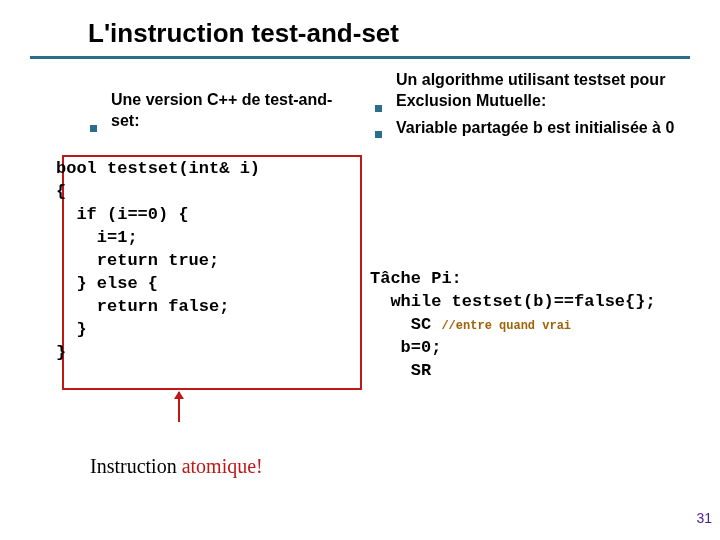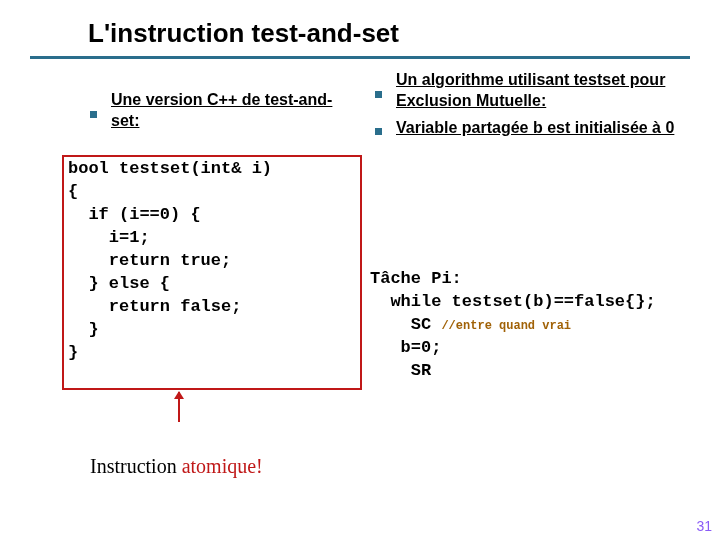--- a/index.html
+++ b/index.html
@@ -35,23 +35,22 @@
     width: 270px;
   }
   .col-right {
     position: absolute;
     left: 375px;
     top: 70px;
     width: 330px;
   }
   .bullet-row {
     display: flex;
-    align-items: center;
+    align-items: flex-end;
     margin-bottom: 6px;
-    text-decoration: underline;
   }
   .bullet-sq {
     width: 7px;
     height: 7px;
     background: #2a6e8c;
     margin-top: 7px;
     margin-right: 14px;
     flex: 0 0 auto;
   }
   .bullet-text {
@@ -64,21 +63,21 @@
     position: absolute;
     left: 62px;
     top: 155px;
     width: 300px;
     height: 235px;
     border: 2px solid #c01818;
     box-sizing: border-box;
   }
   .code-left {
     position: absolute;
-    left: 68px;
+    left: 56px;
     top: 158px;
     font-family: "Courier New", monospace;
     font-size: 17px;
     font-weight: bold;
     color: #000;
     white-space: pre;
     line-height: 1.35;
   }
   .code-right {
     position: absolute;
@@ -120,23 +119,23 @@
     font-size: 20px;
     color: #000;
     margin-top: 15px;
   }
   .caption .red {
     color: #c01818;
   }
   .pagenum {
     position: absolute;
     right: 8px;
-    bottom: 6px;
+    bottom: 14px;
     font-size: 14px;
-    color: #8b5cf6;
+    color: #4c1d95;
   }
 </style>
 </head>
 <body>
 
 <div class="title">L'instruction test-and-set</div>
 <div class="title-underline"></div>
 
 <div class="col-left">
   <div class="bullet-row">

